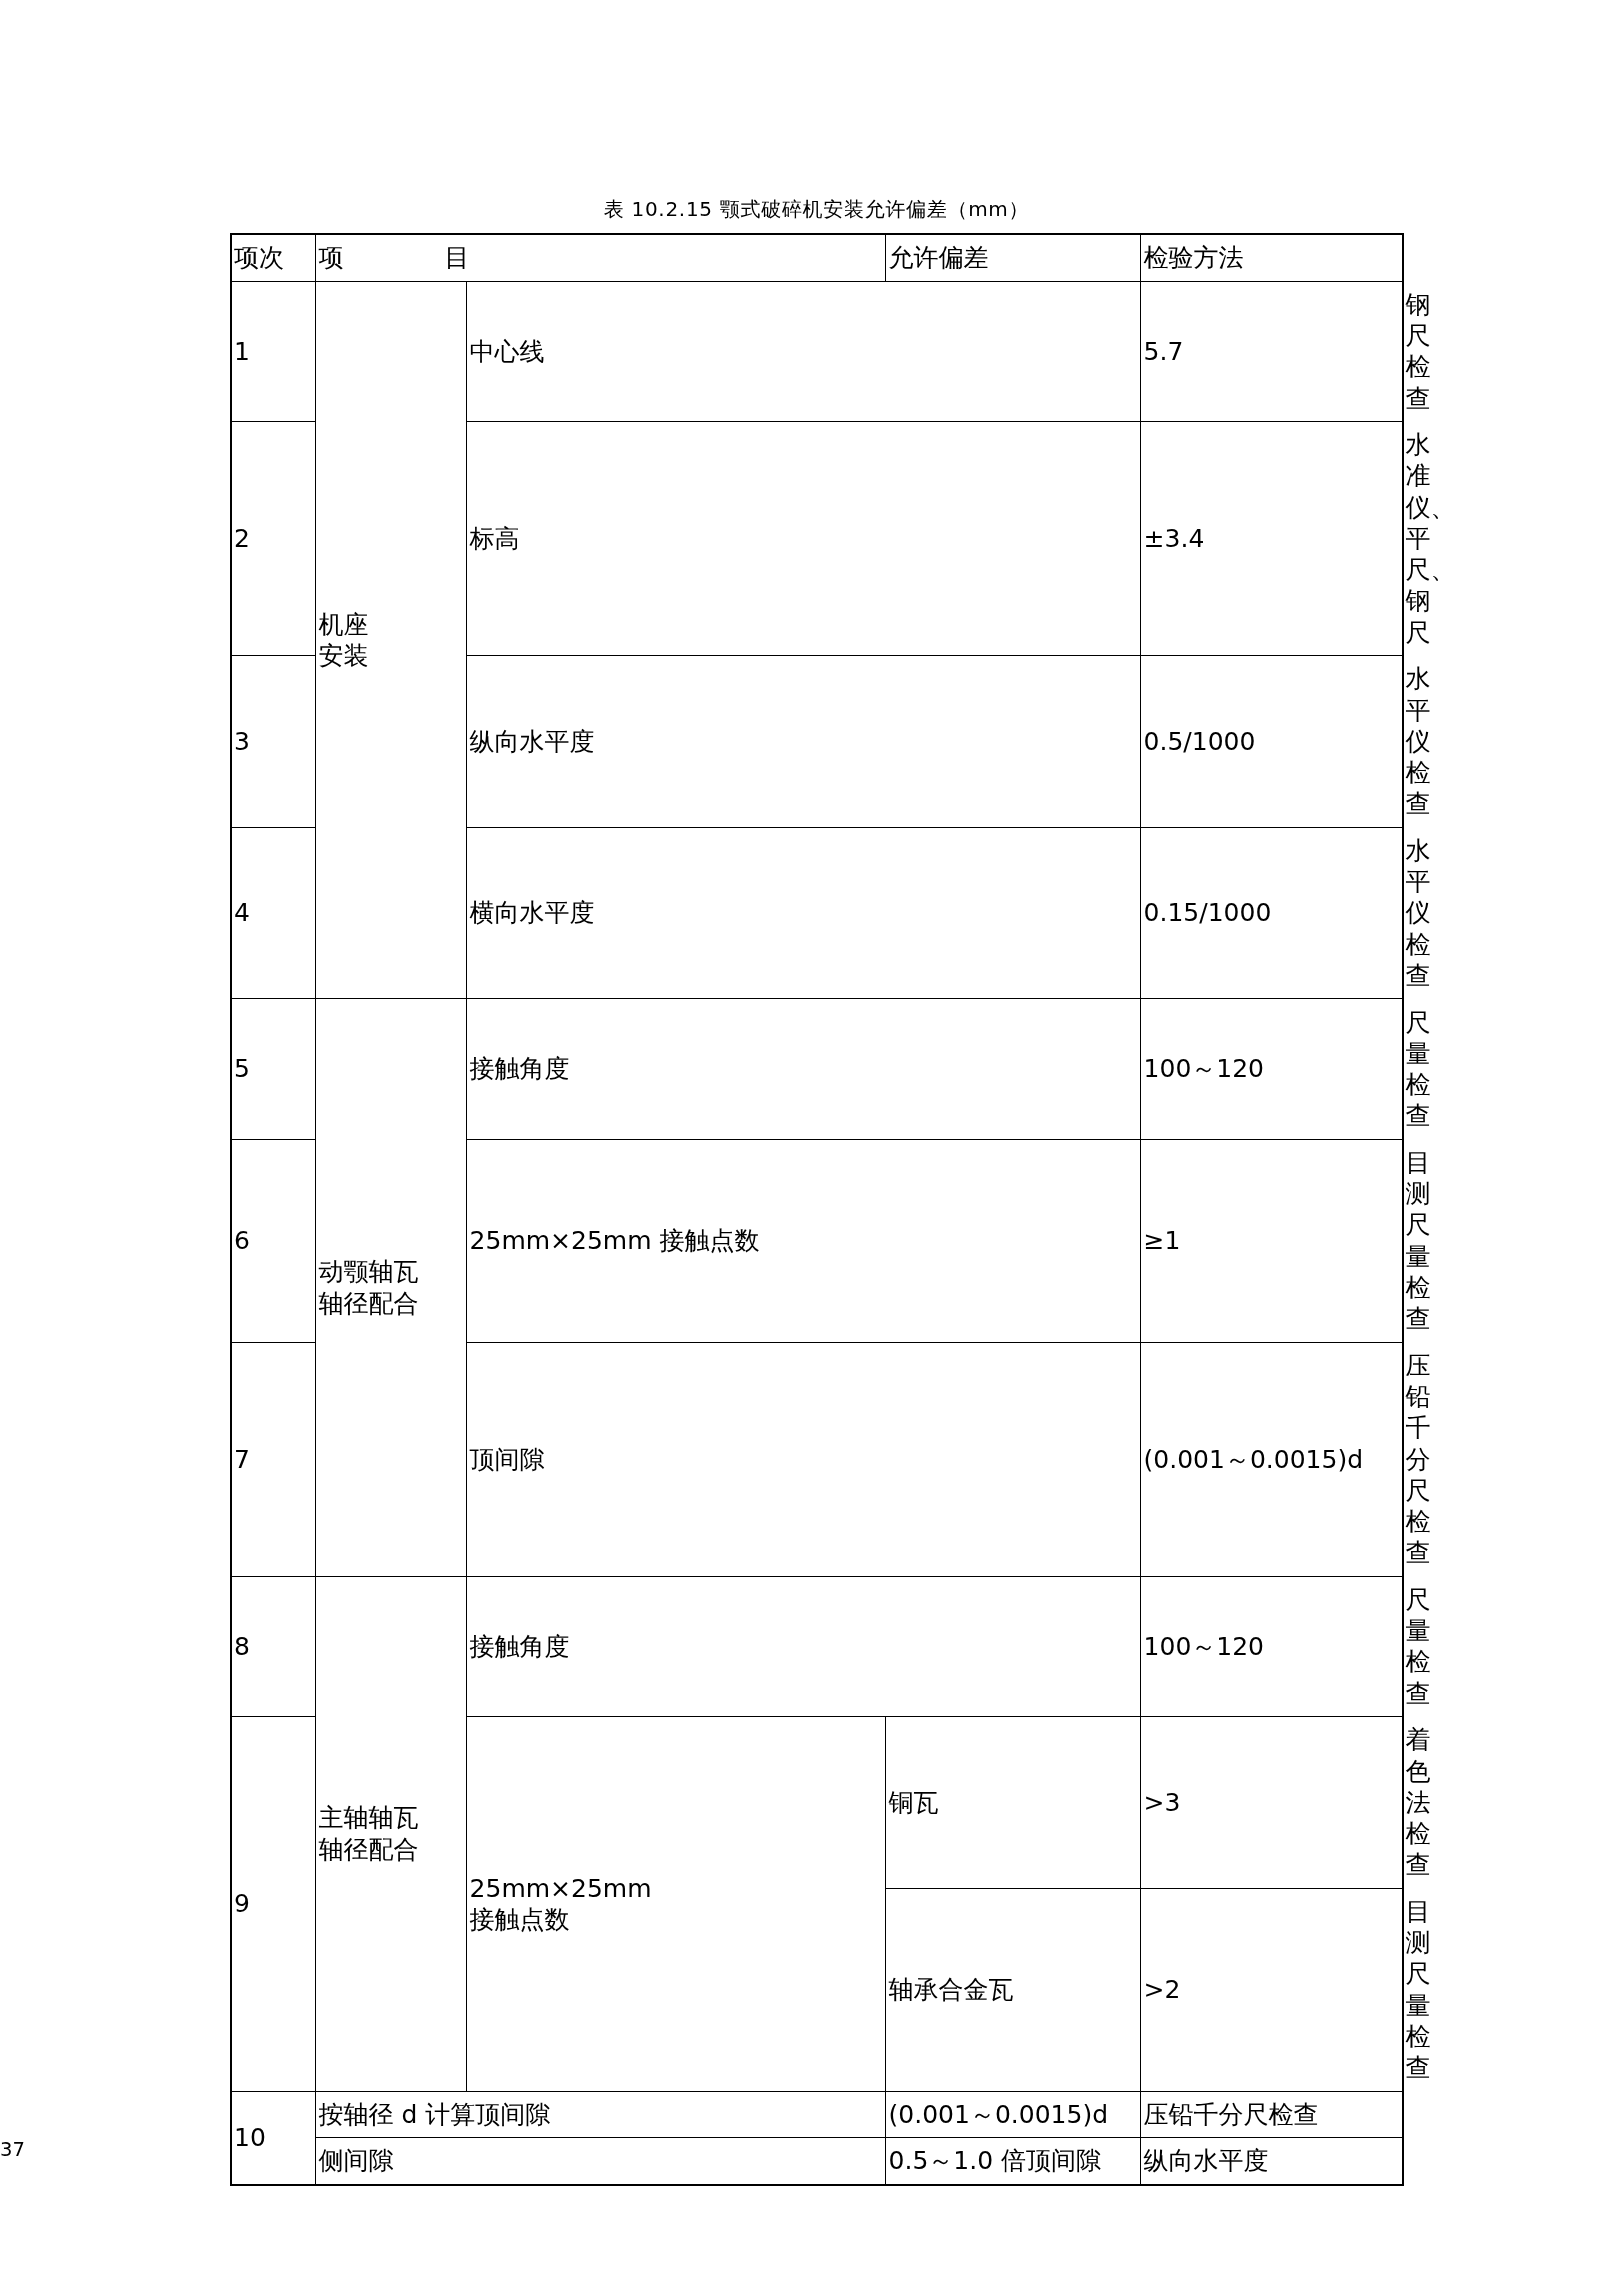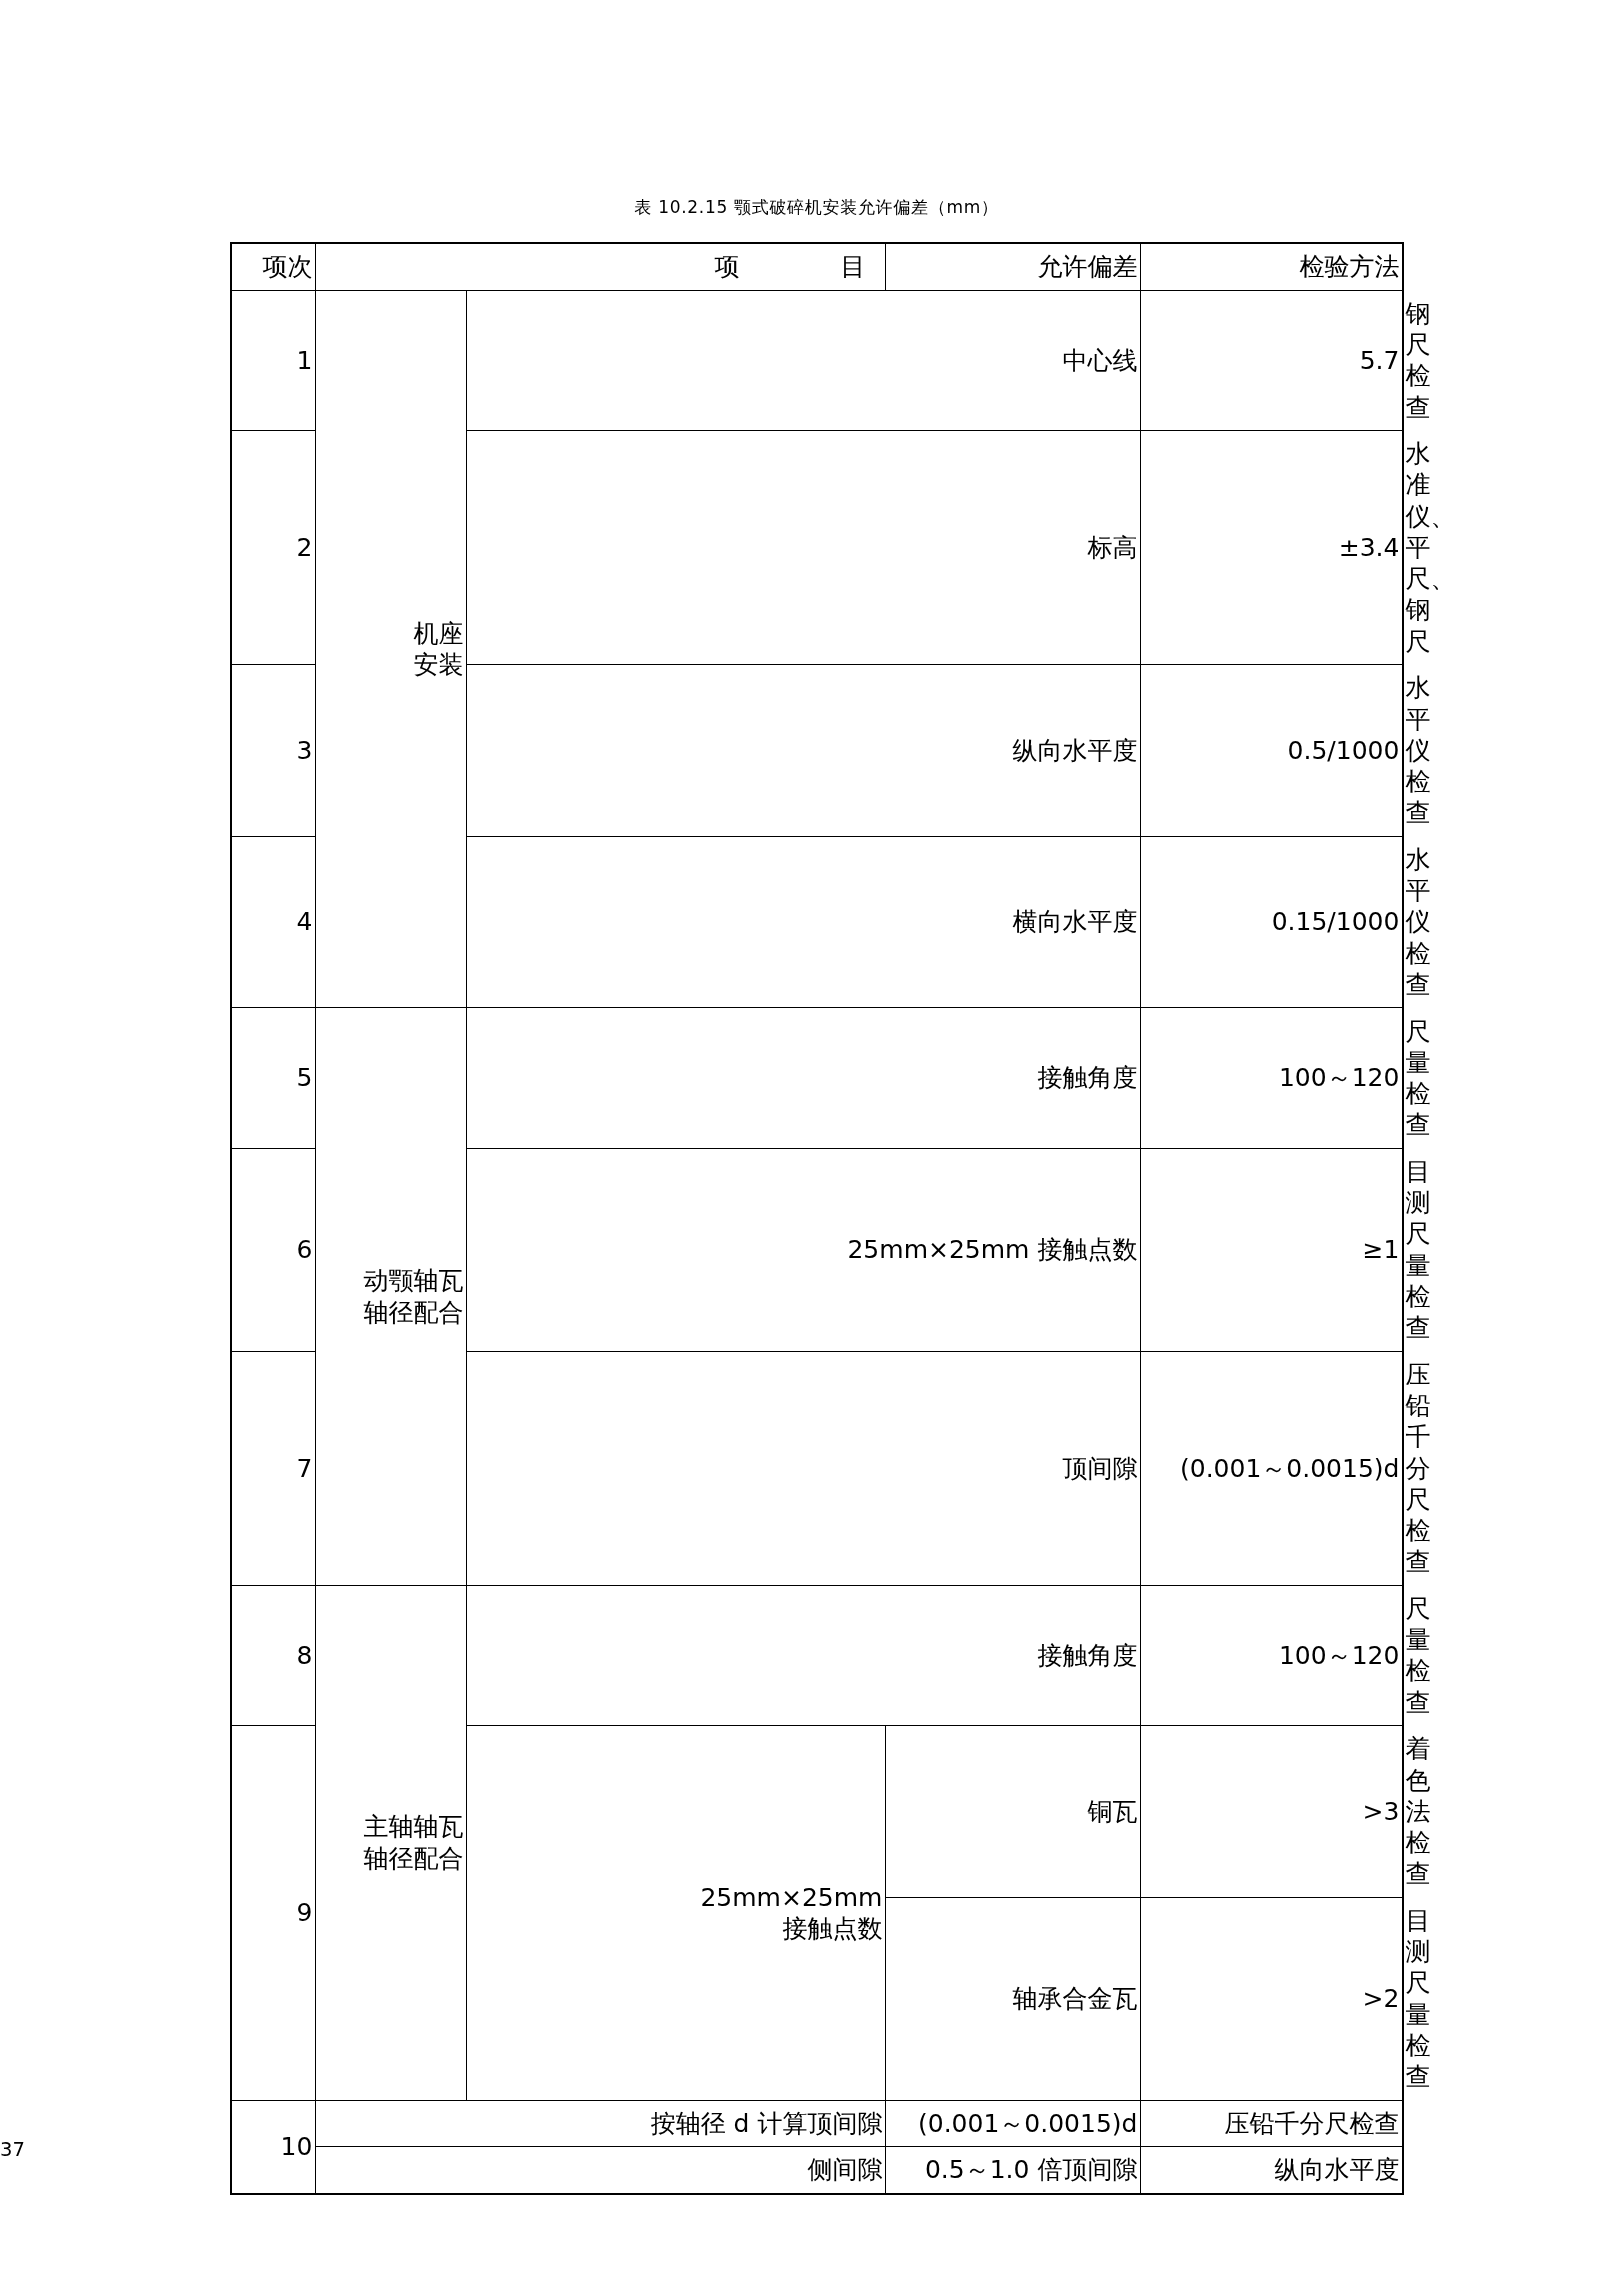--- a/index.html
+++ b/index.html
@@ -24,35 +24,35 @@
   .content {
     position: absolute;
     left: 136px;
     top: 0;
     width: 1361px;
   }
 
   
   .table-caption {
     text-align: center;
-    font-size: 17px;
+    font-size: 20px;
     font-family: "DejaVu Sans", "Liberation Sans", sans-serif;
     margin-top: 196px;
-    margin-bottom: 23px;
+    margin-bottom: 10px;
     letter-spacing: 0.7px;
   }
   table.spec {
     border-collapse: collapse;
     width: 1171px;
     margin: 0 auto;
     table-layout: fixed;
   }
   table.spec td, table.spec th {
     border: 1.3px solid #000;
-    text-align: right;
+    text-align: left;
     vertical-align: middle;
     font-size: 25px;
     font-weight: normal;
     font-family: "DejaVu Sans", "Liberation Sans", sans-serif;
     padding: 7.2px 2.6px;
     line-height: 1.25;
   }
   table.spec {
     border: 2.6px solid #000;
   }

